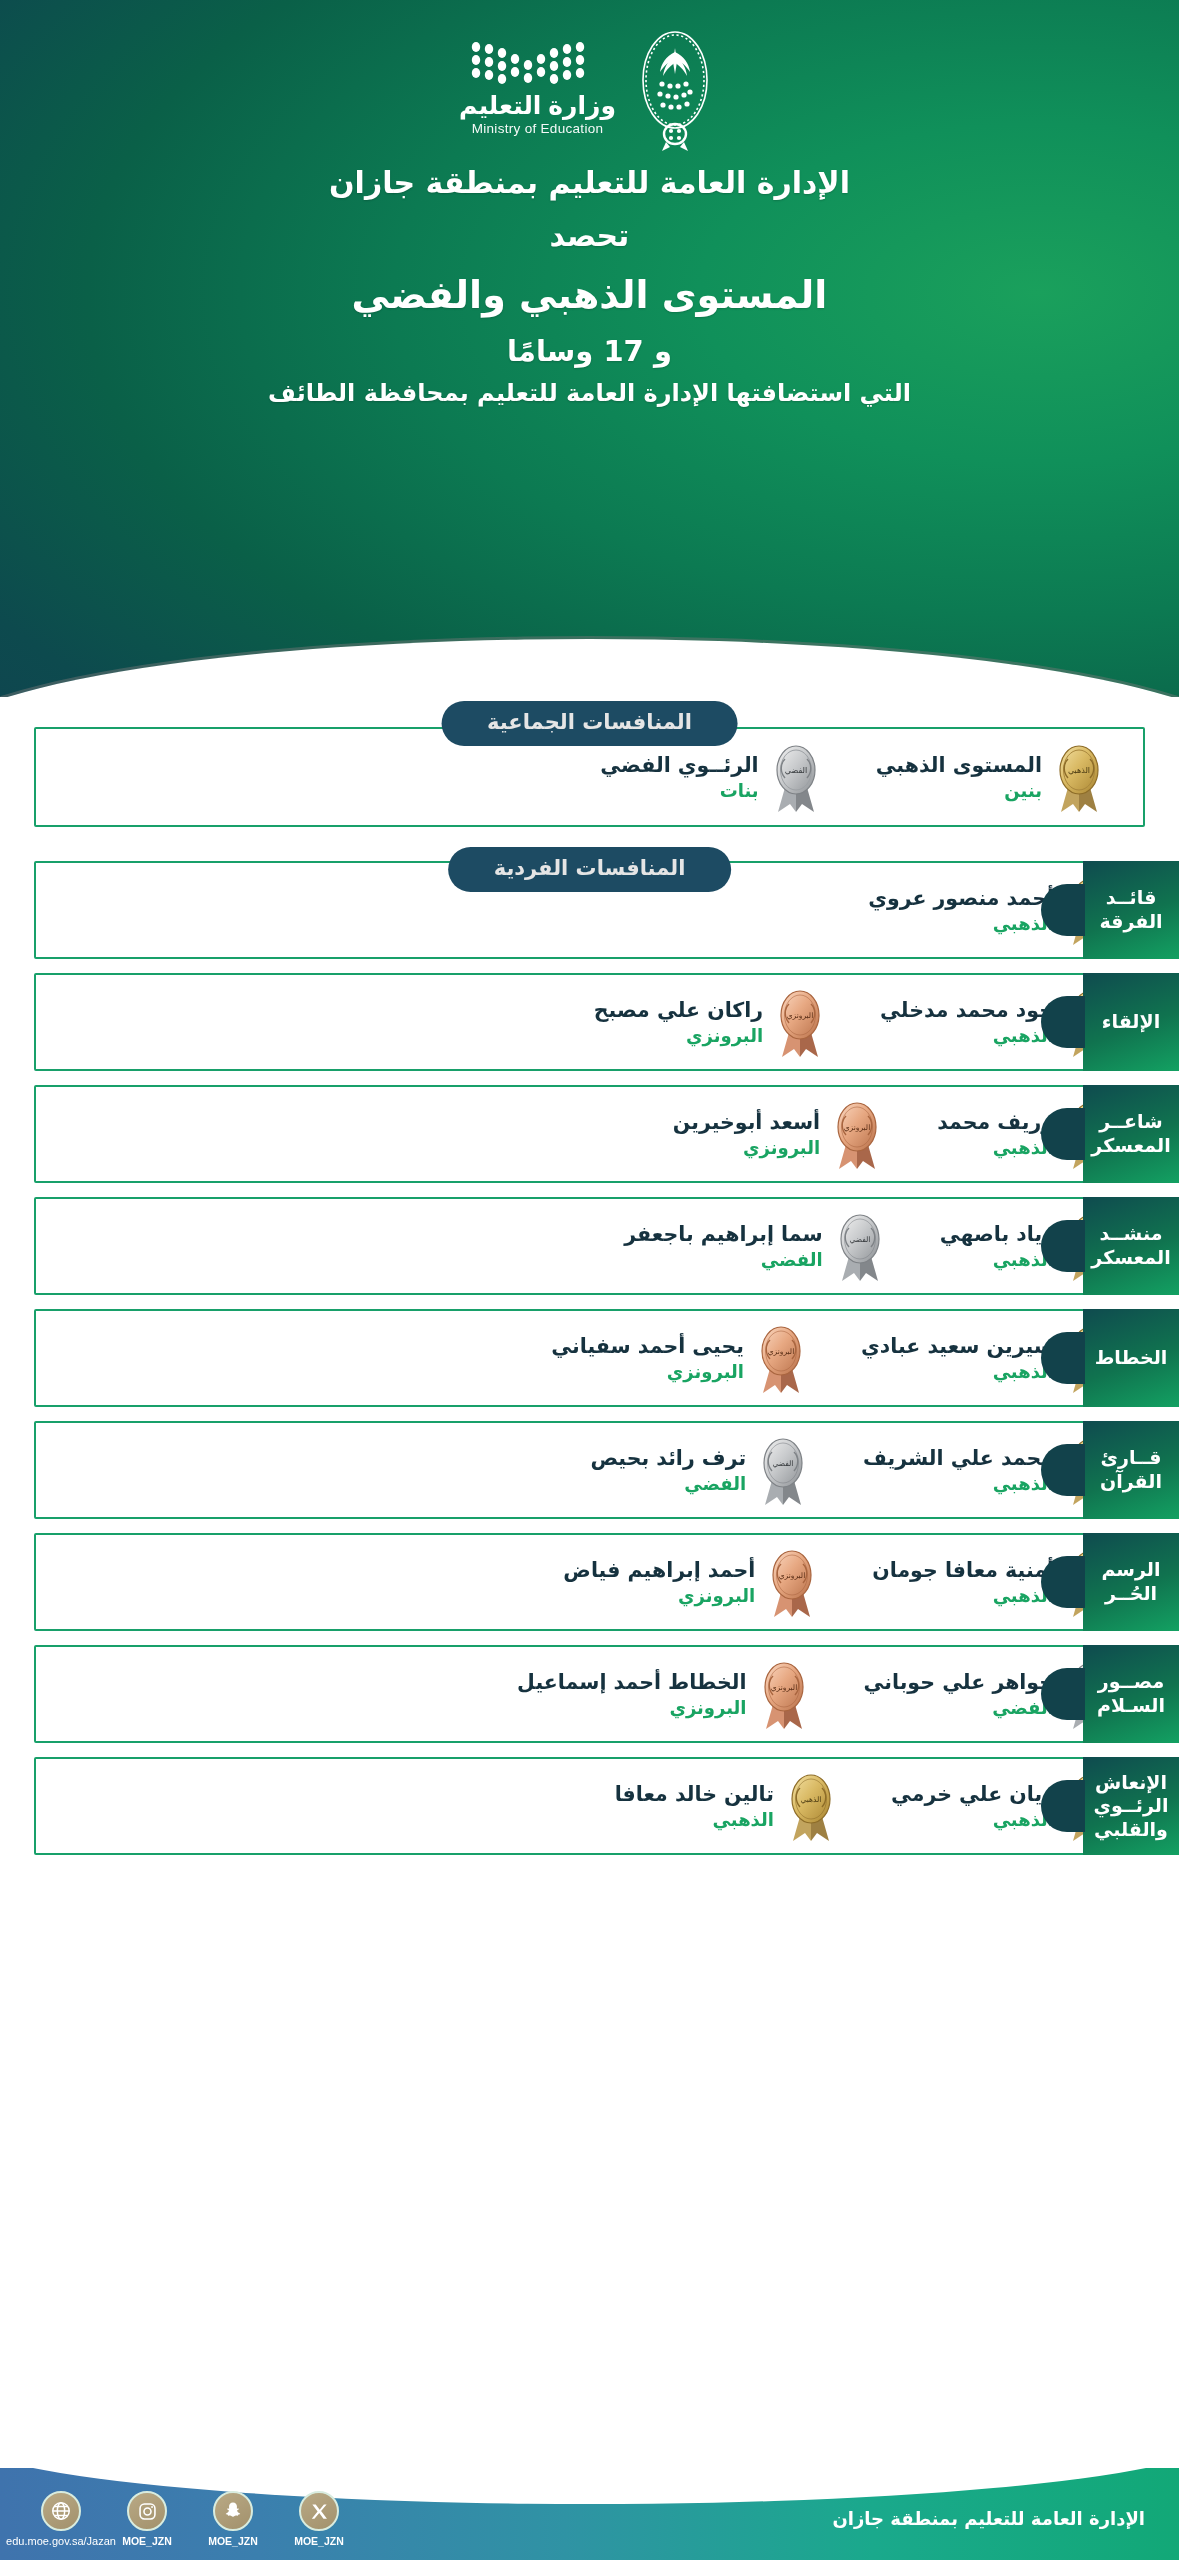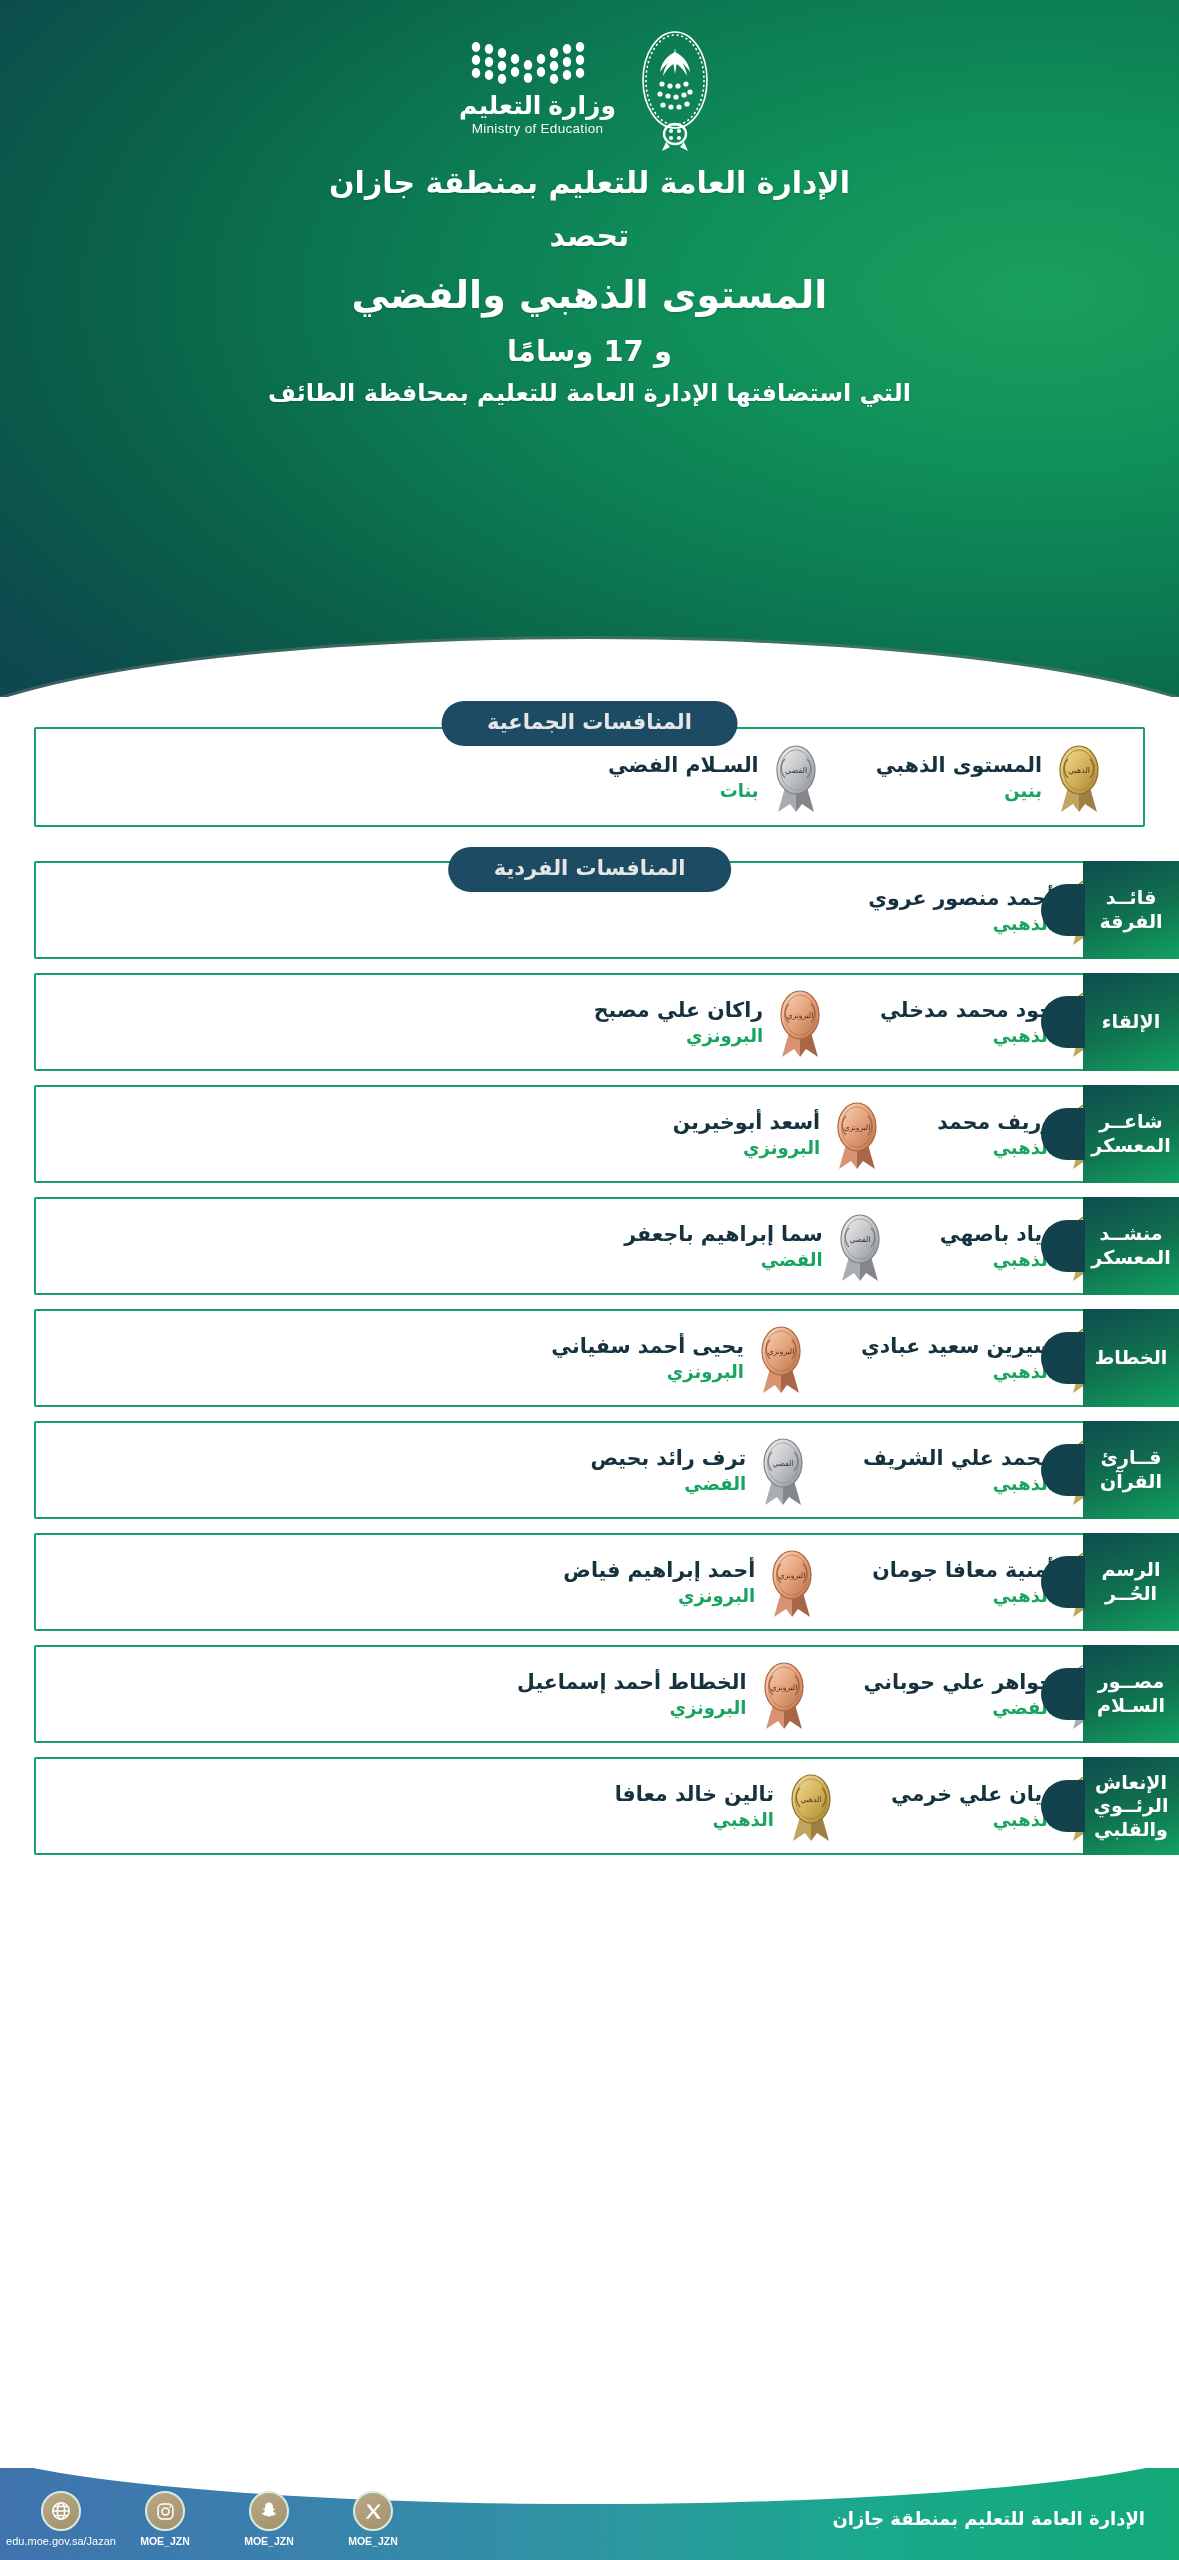--- a/index.html
+++ b/index.html
@@ -185,21 +185,21 @@
     padding: 0 34px 0 18px;
     direction: rtl;
   }
   .footer-name {
     color: #ffffff;
     font-weight: bold;
     font-size: 18px;
     font-family: "DejaVu Sans", "Liberation Sans", sans-serif;
     margin-top: 8px;
   }
-  .socials { display: flex; align-items: flex-start; gap: 18px; direction: ltr; margin-top: 10px; }
+  .socials { display: flex; align-items: flex-start; gap: 0; direction: ltr; margin-top: 10px; }
   .social { display: flex; flex-direction: column; align-items: center; gap: 4px; width: 86px; }
   .s-circle {
     width: 40px; height: 40px; border-radius: 50%;
     background: linear-gradient(150deg, #b9a985 0%, #a2916c 100%);
     border: 2px solid #d8ecdf;
     display: flex; align-items: center; justify-content: center;
   }
   .s-label {
     color: #ffffff; font-size: 10.5px; font-weight: bold;
     font-family: "Liberation Sans", sans-serif;
@@ -334,21 +334,21 @@
             </defs>
           <path d="M16 44 L8 72 L20 64 L26 72 L26 46 Z" fill="#a9adb1"></path>
           <path d="M36 44 L44 72 L32 64 L26 72 L26 46 Z" fill="#83878b"></path>
           <ellipse cx="26" cy="30" rx="19" ry="24" fill="url(#sg0)" stroke="#7e8286" stroke-width="1.2"></ellipse>
           <ellipse cx="26" cy="30" rx="15.5" ry="20" fill="none" stroke="#9da1a5" stroke-width="1"></ellipse>
           <path d="M15 38 C10 32 10 24 15 19" fill="none" stroke="#7e8286" stroke-width="1.4"></path>
           <path d="M37 38 C42 32 42 24 37 19" fill="none" stroke="#7e8286" stroke-width="1.4"></path>
           <text x="26" y="33" text-anchor="middle" font-size="8" fill="#33373a" font-family="DejaVu Sans, sans-serif">الفضي</text>
         </svg>
         <div class="winner-text">
-          <div class="w-name">السـلام الفضي</div>
+          <div class="w-name">الرئــوي الفضي</div>
           <div class="w-rank">بنات</div>
         </div>
       </div>
     </div>
   </div>
 
   <div class="section-pill-row" style="margin-top:34px;">
     <div class="pill" style="top:-14px;">المنافسات الفردية</div>
   </div>
 

